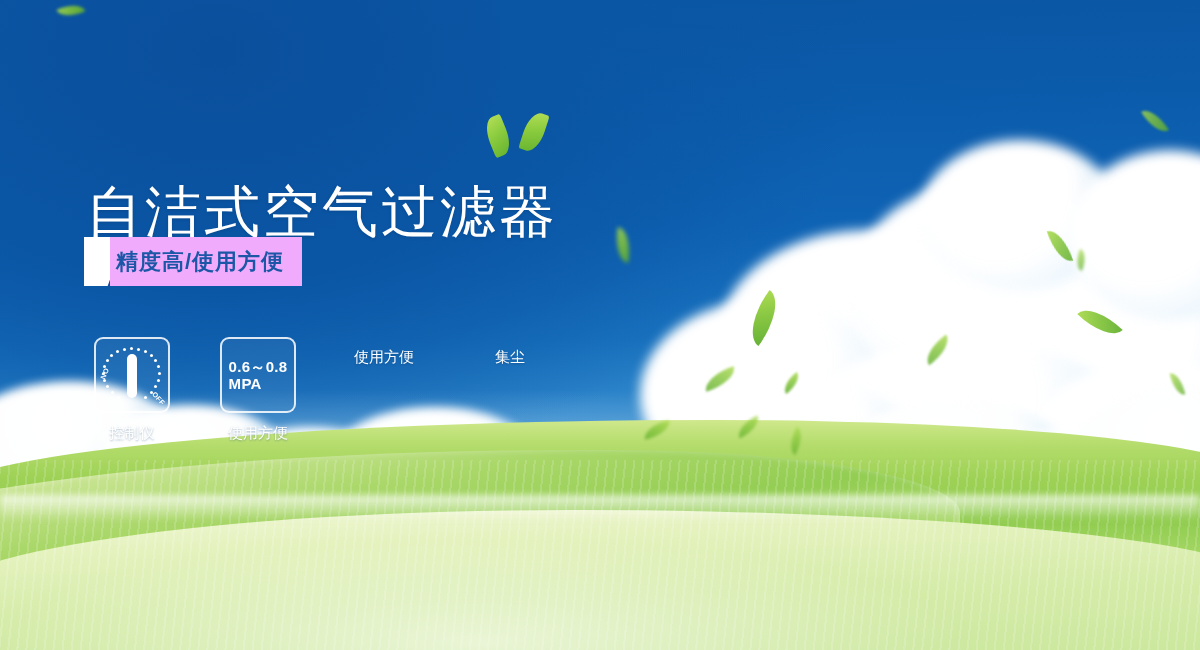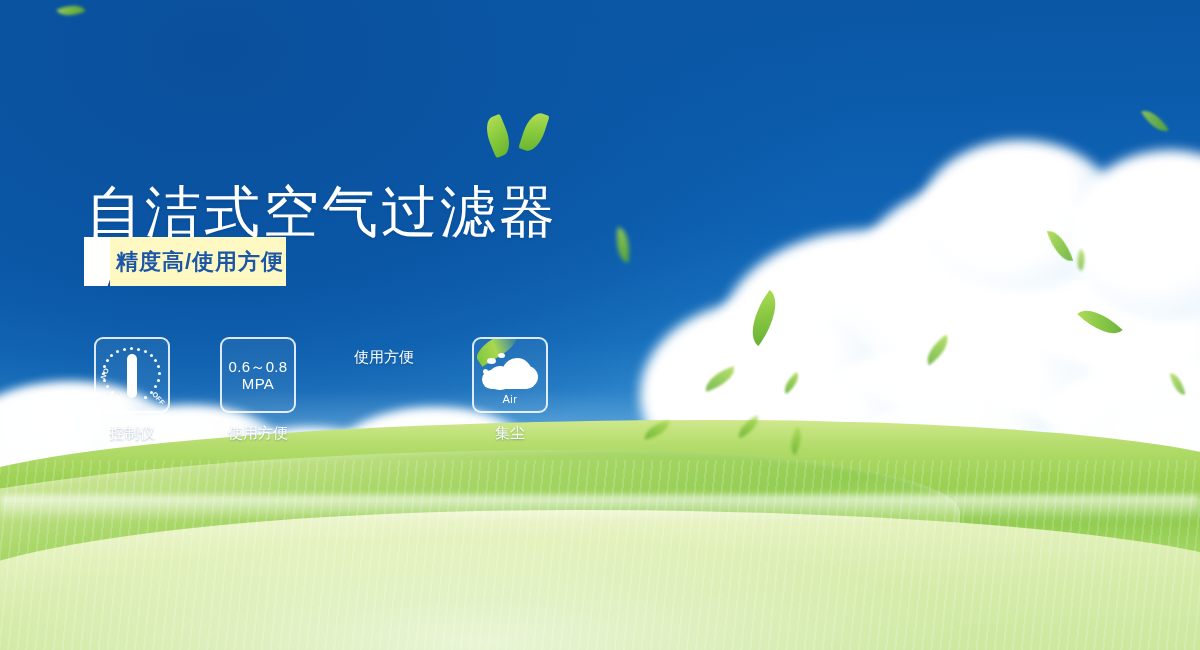--- a/index.html
+++ b/index.html
@@ -129,42 +129,42 @@
   }
   .sub-slash{
     width:26px;background:#184d9e;position:relative;overflow:hidden;
   }
   .sub-slash::after{
     content:"";position:absolute;left:-14px;top:-6px;
     width:46px;height:64px;background:#ffffff;
     transform:skewX(-20deg);
   }
   .sub-b{
-    background:#fef9c3;
+    background:#f0abfc;
     color:#1b57a6;
     font-size:22px;font-weight:700;
     display:flex;align-items:center;
-    padding:0 2px 0 6px;
+    padding:0 18px 0 6px;
     letter-spacing:1px;
   }
 
   
   .features{position:absolute;left:78px;top:337px;display:flex;gap:50px;}
   .feat{width:76px;display:flex;flex-direction:column;align-items:center;}
   .feat-box{
     width:76px;height:76px;
     border:2px solid rgba(255,255,255,.85);
     border-radius:9px;
     display:flex;align-items:center;justify-content:center;
     position:relative;overflow:hidden;
     background:rgba(255,255,255,.06);
   }
   .feat-text{
-    color:#ffffff;text-align:center;line-height:1.15;
-    font-size:15px;font-weight:400;letter-spacing:.3px;
+    color:#ffffff;text-align:left;line-height:1.15;
+    font-size:15px;font-weight:700;letter-spacing:.3px;
   }
   .feat-label{
     margin-top:11px;color:#ffffff;font-size:15px;white-space:nowrap;
     text-shadow:0 1px 2px rgba(4,50,100,.35);
   }
 
   
   .gauge{position:relative;width:66px;height:62px;}
   .gauge .needle{
     position:absolute;left:50%;top:10px;margin-left:-5px;
@@ -352,31 +352,18 @@
         </div>
         <div class="feat-label">使用方便</div>
       </div>
 
 
       <div class="feat">
         <div class="feat-label">使用方便</div>
       </div>
 
       <div class="feat">
-        <div class="feat-box">
-          <div class="aircloud">
-            <div class="ray"></div>
-            <div class="cl" style="left:24px;top:14px;width:30px;height:30px;"></div>
-            <div class="cl" style="left:10px;top:22px;width:24px;height:24px;"></div>
-            <div class="cl" style="left:38px;top:22px;width:22px;height:22px;"></div>
-            <div class="base"></div>
-            <div class="spec" style="left:9px;top:14px;width:9px;height:6px;border-radius:50%;"></div>
-            <div class="spec" style="left:20px;top:9px;width:7px;height:5px;border-radius:50%;"></div>
-            <div class="spec" style="left:5px;top:25px;width:5px;height:5px;border-radius:50%;"></div>
-            <div class="air">Air</div>
-          </div>
-        </div>
         <div class="feat-label">集尘</div>
       </div>
 
     </div>
   </div>
 </div>
 
 </body></html>

